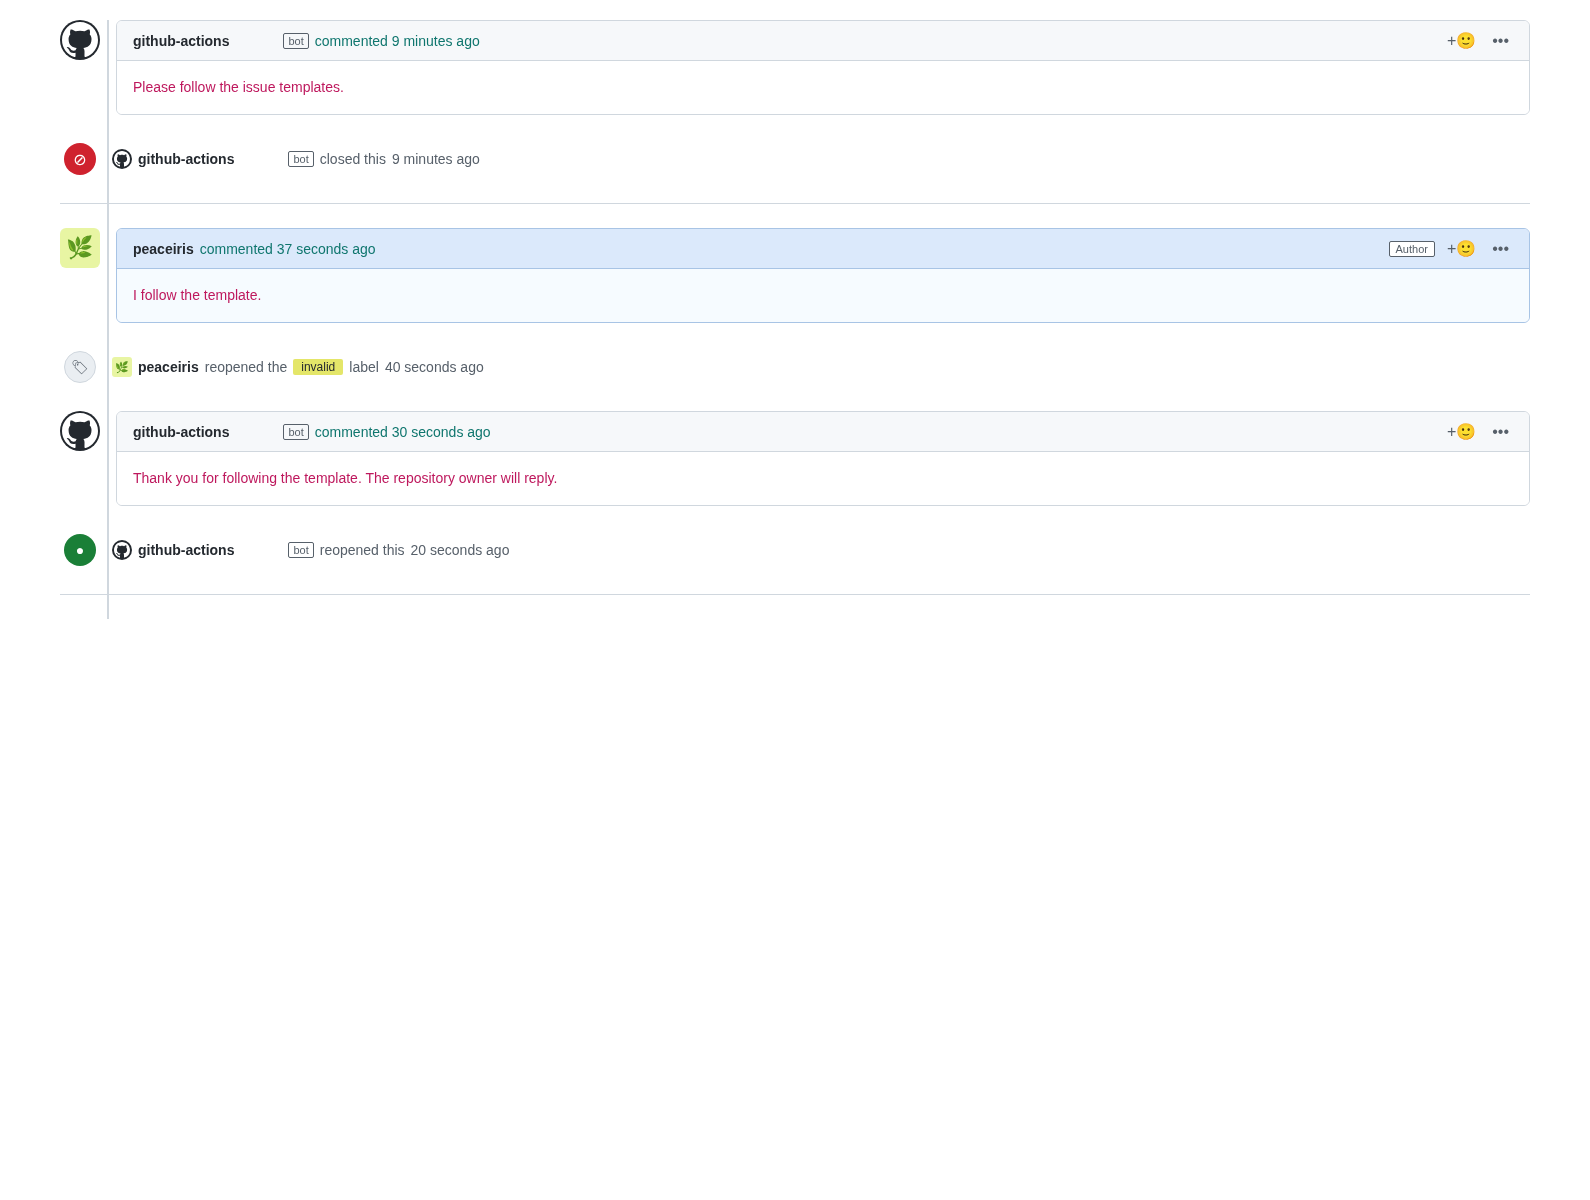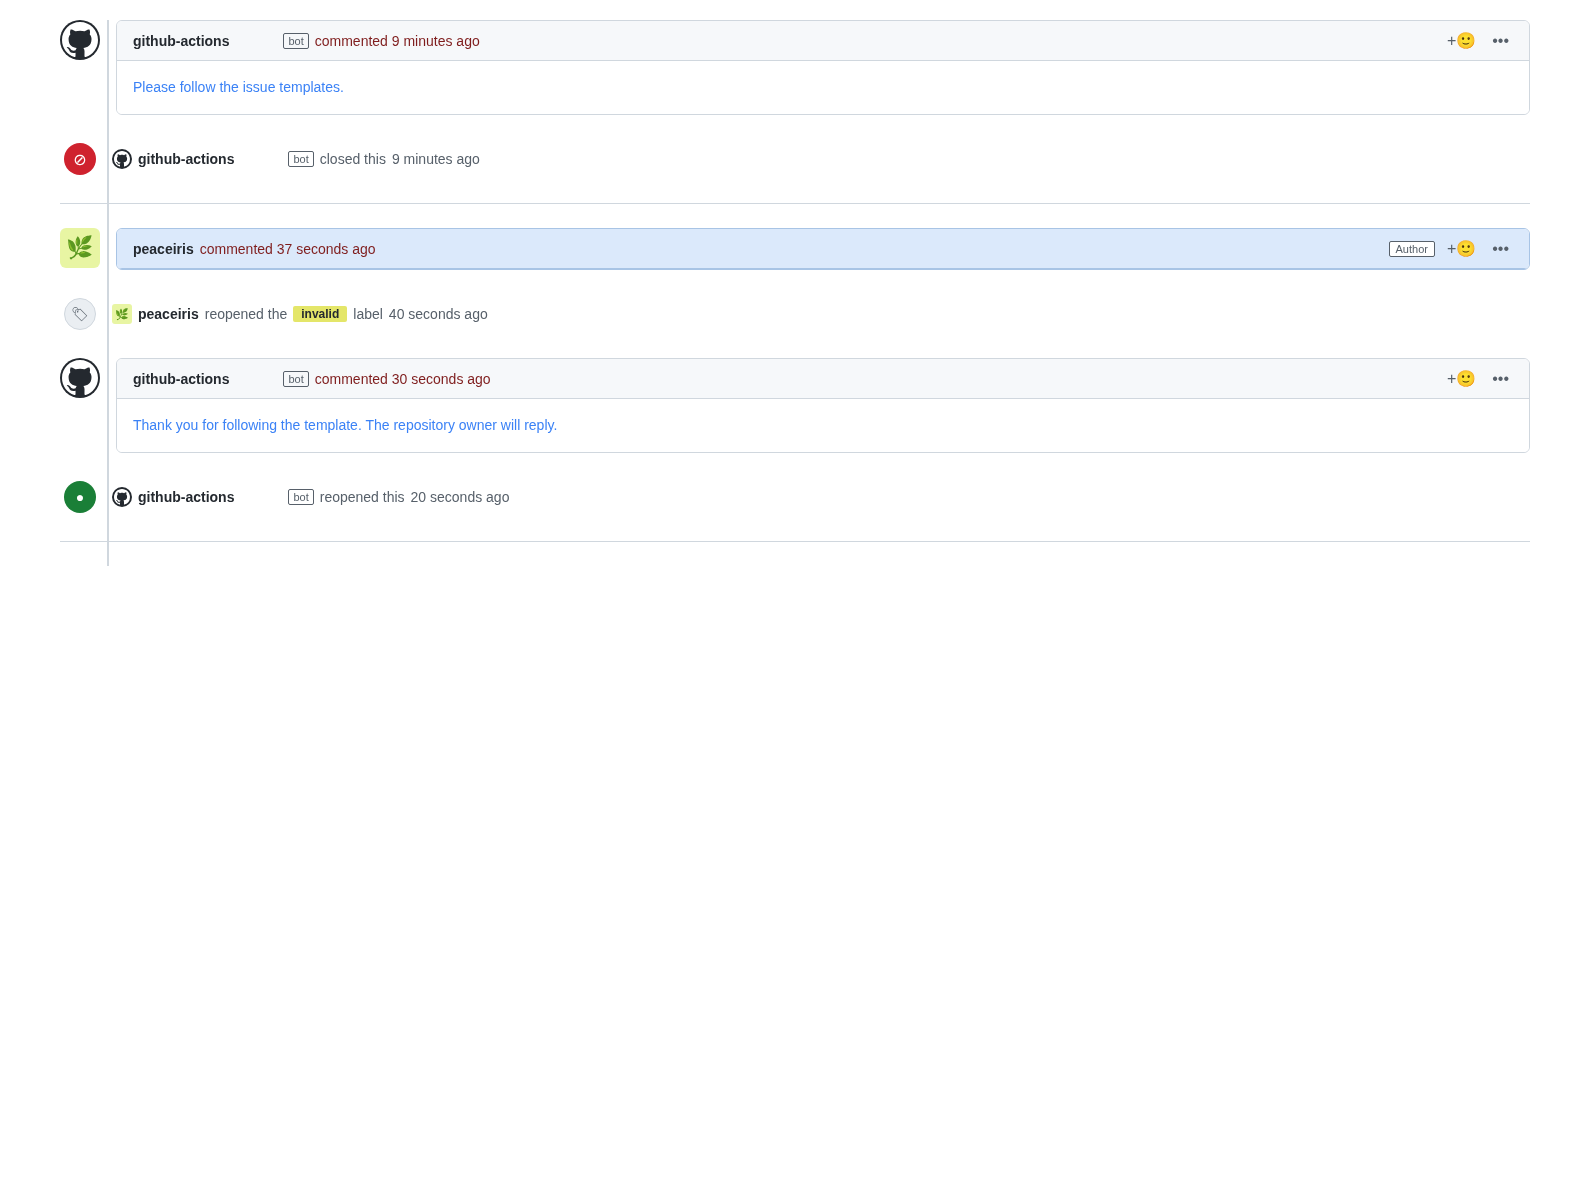--- a/index.html
+++ b/index.html
@@ -123,21 +123,21 @@
       color: #57606a;
       border-radius: 2px;
       font-size: 11px;
       padding: 1px 6px;
       font-weight: 400;
       background: #fff;
       text-align: center;
     }
 
     .comment-time {
-      color: #7f1d1d;
+      color: #0f766e;
     }
 
     .comment-header-right {
       display: flex;
       align-items: center;
       gap: 8px;
     }
 
     .icon-btn {
       background: none;
@@ -146,21 +146,21 @@
       color: #57606a;
       font-size: 16px;
       padding: 2px 4px;
       display: flex;
       align-items: center;
     }
 
     .comment-body {
       padding: 16px;
       background: #ffffff;
-      color: #3b82f6;
+      color: #be185d;
       line-height: 1.5;
     }
 
     .comment-box.author-box .comment-body {
       background: #f6fbff;
     }
 
     
     .timeline-event {
       display: flex;
@@ -243,21 +243,21 @@
       display: inline-flex;
       align-items: center;
       justify-content: center;
       flex-shrink: 0;
       font-size: 11px;
     }
 
     .label-invalid {
       background: #e4e669;
       color: #24292f;
-      font-weight: 700;
+      font-weight: 400;
       padding: 1px 8px;
       border-radius: 2px;
       font-size: 12px;
     }
 
     .divider {
       height: 1px;
       background: #d0d7de;
       margin: 8px 0 24px 0;
     }
@@ -353,20 +353,23 @@
           <span class="author-badge">Author</span>
           <button class="icon-btn">
             <span>+</span>
             <span>🙂</span>
           </button>
           <button class="icon-btn">
             <span>•••</span>
           </button>
         </div>
       </div>
+      <div class="comment-body">
+        <span>I follow the template.</span>
+      </div>
     </div>
   </div>
 
   <div class="timeline-event">
     <div class="event-icon-wrap">
       <div class="event-icon-circle gray">
         🏷
       </div>
     </div>
     <div class="event-text">

